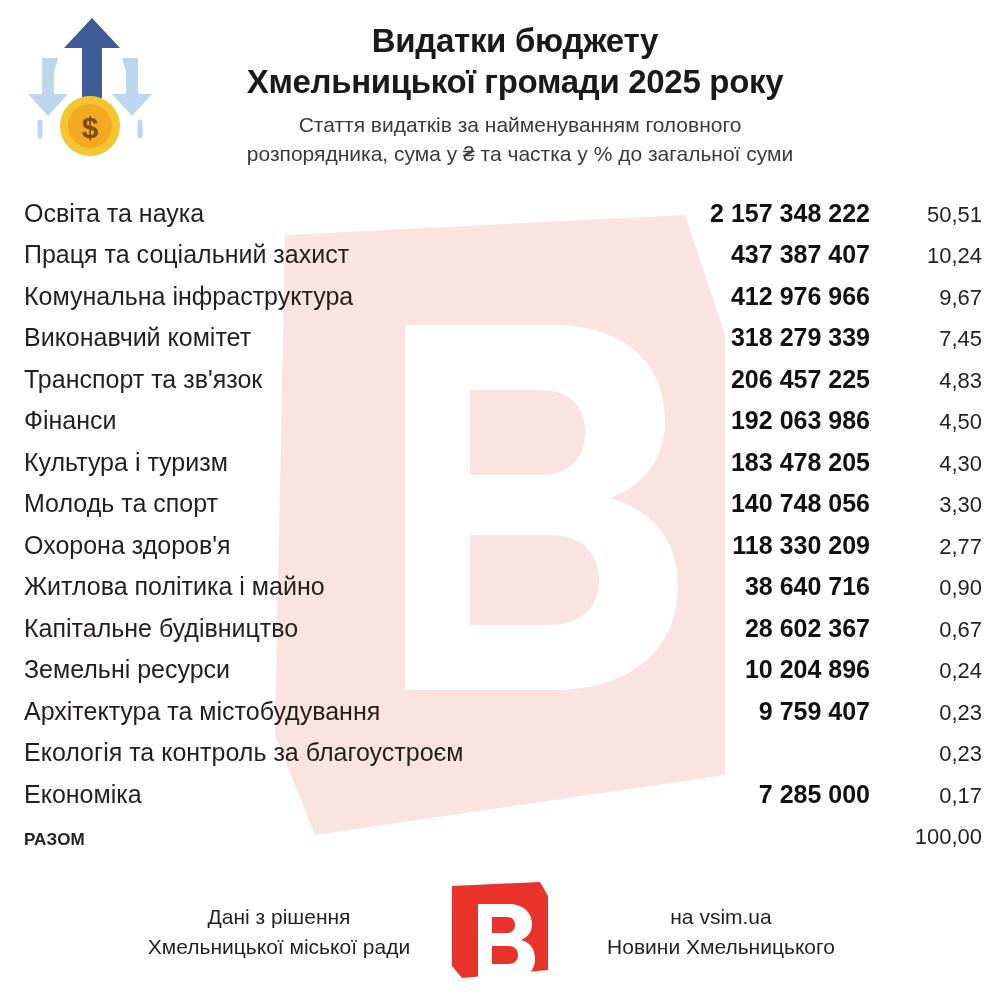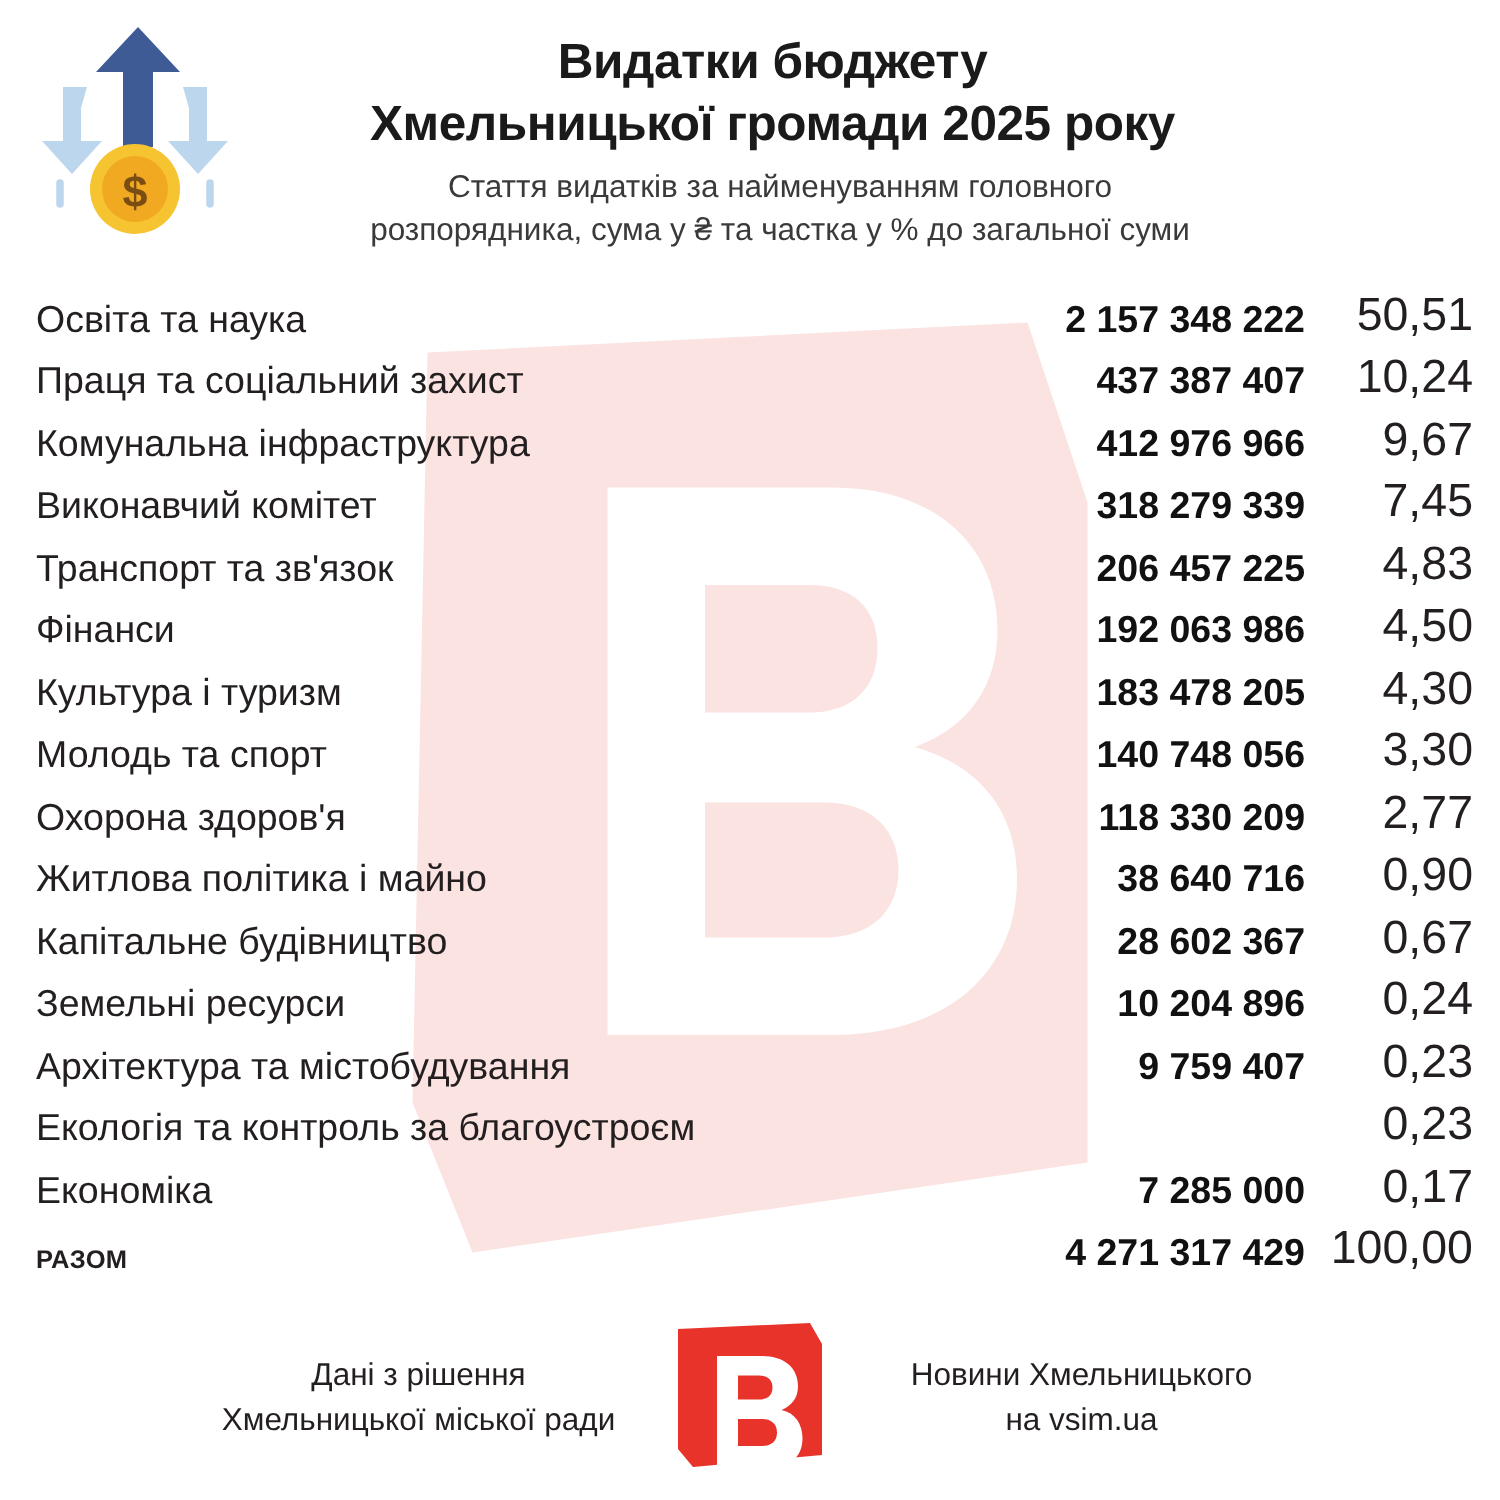--- a/index.html
+++ b/index.html
@@ -89,21 +89,21 @@
     flex: 0 0 300px;
     text-align: right;
     font-size: 25px;
     font-weight: bold;
     color: #111111;
     padding-right: 4px;
   }
   .pct {
     flex: 0 0 108px;
     text-align: right;
-    font-size: 31px;
+    font-size: 22px;
     color: #231f20;
   }
   .row.total .cat,
   .row.total .amt,
   .row.total .pct {
     font-weight: bold;
   }
   .row.total .cat { font-size: 17px; letter-spacing: 0.2px; }
   .row.total .pct { font-weight: normal; }
 
@@ -267,21 +267,20 @@
     </div>
 
     <div class="row">
       <div class="cat">Економіка</div>
       <div class="amt">7 285 000</div>
       <div class="pct">0,17</div>
     </div>
 
     <div class="row total">
       <div class="cat">РАЗОМ</div>
-      <div class="amt">4 271 317 429</div>
       <div class="pct">100,00</div>
     </div>
   </div>
 
   <div class="footer">
 
     <div class="footer-text">
       <div>Дані з рішення</div>
       <div>Хмельницької міської ради</div>
     </div>
@@ -289,18 +288,18 @@
     <div class="footer-logo">
       <svg viewBox="0 0 112 100" width="112" height="100" aria-hidden="true">
         <polygon points="8,4 96,0 104,14 104,88 18,96 8,84" fill="#e8332a"></polygon>
         <path d="M34,22 h30 c15,0 24,8 24,20 c0,8 -4,13 -11,16 c9,2 14,9 14,19 c0,13 -10,21 -26,21 H34 Z
                  M48,35 v16 h14 c6,0 9,-3 9,-8 c0,-5 -3,-8 -9,-8 Z
                  M48,64 v18 h16 c6,0 10,-3 10,-9 c0,-6 -4,-9 -10,-9 Z" fill="#ffffff"></path>
       </svg>
     </div>
 
     <div class="footer-text">
+      <div>на vsim.ua</div>
       <div>Новини Хмельницького</div>
-      <div>на vsim.ua</div>
     </div>
   </div>
 
 </div>
 
 </body></html>

